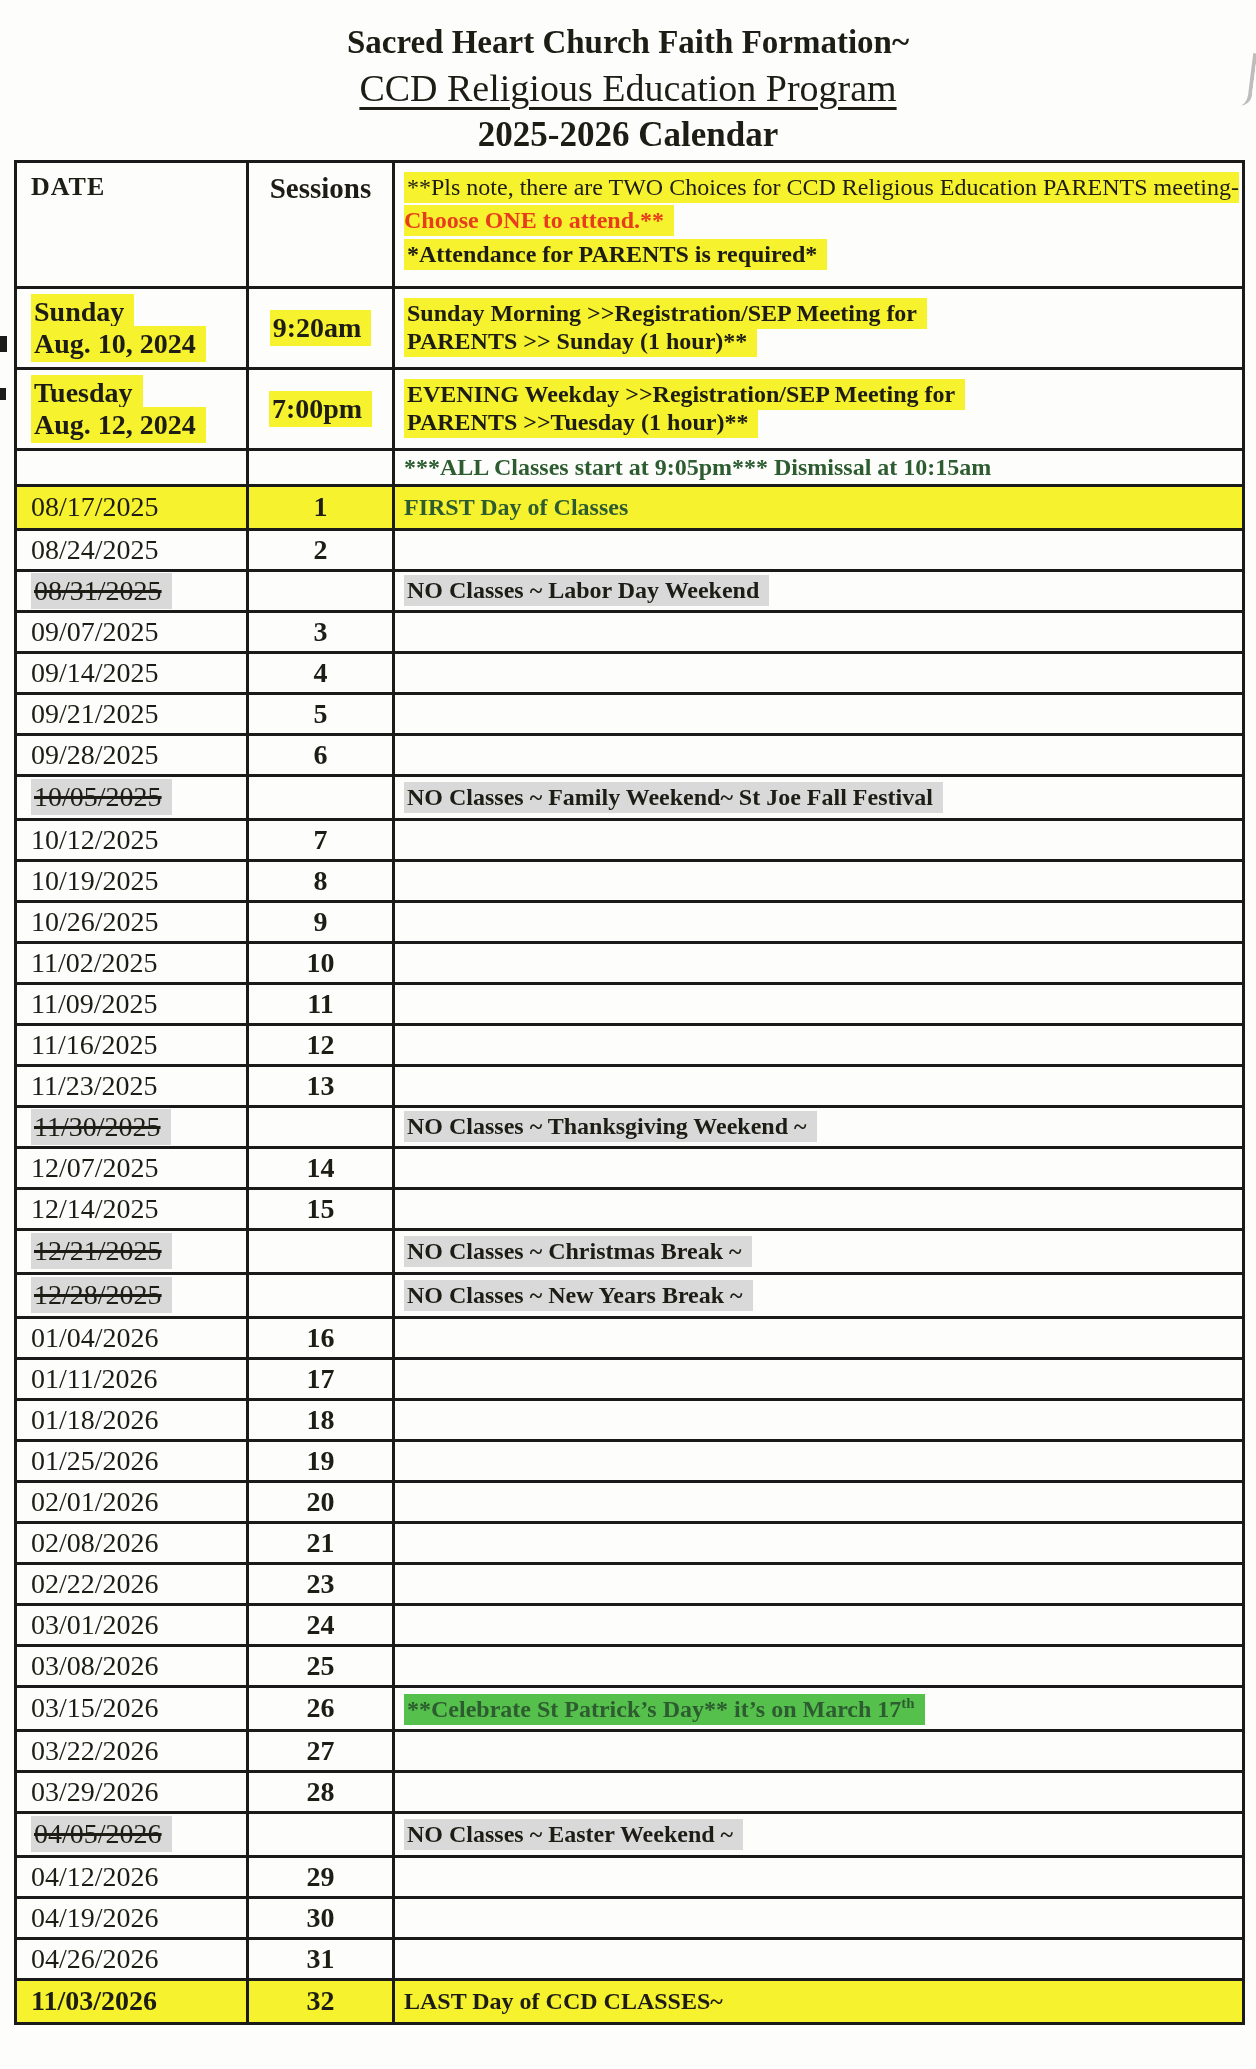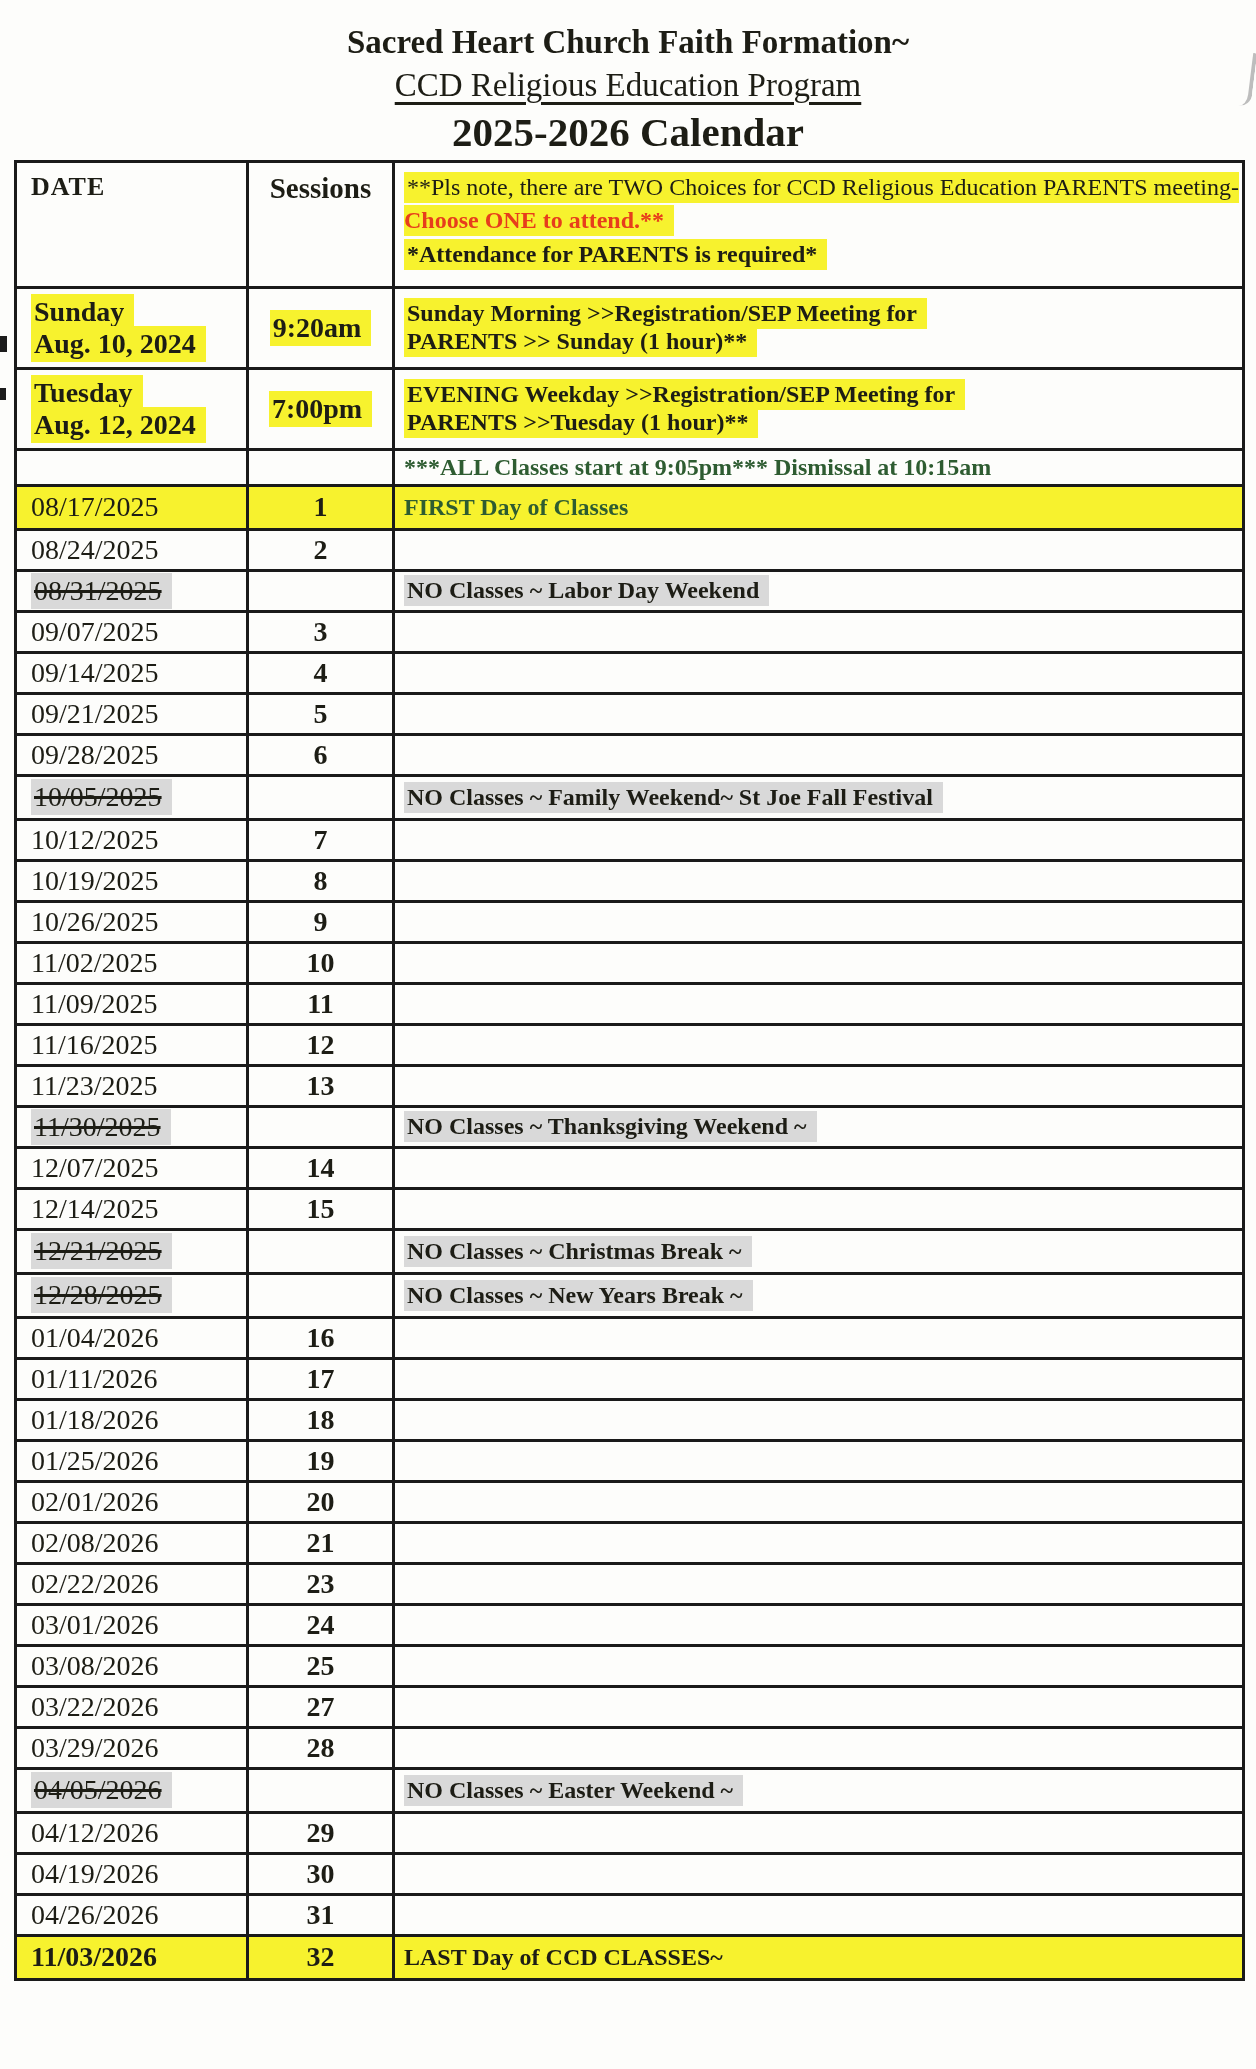--- a/index.html
+++ b/index.html
@@ -8,23 +8,23 @@
     --paper:#fdfdfb;
   }
   html,body{margin:0;padding:0;}
   body{
     width:1256px;height:2069px;background:var(--paper);
     font-family:"Liberation Serif","DejaVu Serif",serif;color:var(--ink);
   }
   .page{position:relative;width:1256px;height:2069px;overflow:hidden;border-radius:26px;}
   .titles{text-align:center;padding-top:24px;line-height:1.15;}
   .titles h1{font-size:33px;margin:0 0 5px;font-weight:bold;}
-  .titles h2{font-size:33px;margin:0 12px 3px;font-weight:normal;
+  .titles h2{font-size:38px;margin:0 12px 3px;font-weight:normal;
     text-decoration:underline;text-decoration-thickness:3px;text-underline-offset:6px;}
-  .titles h3{font-size:41px;margin:4px 0 0;font-weight:bold;}
+  .titles h3{font-size:35px;margin:4px 0 0;font-weight:bold;}
 
   table.cal{position:absolute;left:14px;top:160px;width:1228px;
     border-collapse:collapse;table-layout:fixed;}
   td{border:3px solid var(--line);vertical-align:middle;overflow:hidden;
      line-height:1.08;}
   .c-date{padding-left:14px;font-size:28px;}
   .c-sess{text-align:center;font-weight:bold;font-size:28px;}
   .c-note{padding-left:9px;font-size:24px;font-weight:bold;}
 
   tr.h-md >td{height:36px;}
@@ -333,20 +333,29 @@
           <td class="c-sess"><span>24</span></td>
           <td class="c-note"></td>
         </tr>
         <tr class="h-md">
           <td class="c-date">
             <div><span class="">03/08/2026</span></div>
           </td>
           <td class="c-sess"><span>25</span></td>
           <td class="c-note"></td>
         </tr>
+        <tr class="h-lg">
+          <td class="c-date">
+            <div><span class="">03/15/2026</span></div>
+          </td>
+          <td class="c-sess"><span>26</span></td>
+          <td class="c-note">
+            <div><span class="mk mk-green note-green">**Celebrate St Patrick’s Day** it’s on March 17<sup>th</sup></span></div>
+          </td>
+        </tr>
         <tr class="h-md">
           <td class="c-date">
             <div><span class="">03/22/2026</span></div>
           </td>
           <td class="c-sess"><span>27</span></td>
           <td class="c-note"></td>
         </tr>
         <tr class="h-md">
           <td class="c-date">
             <div><span class="">03/29/2026</span></div>

